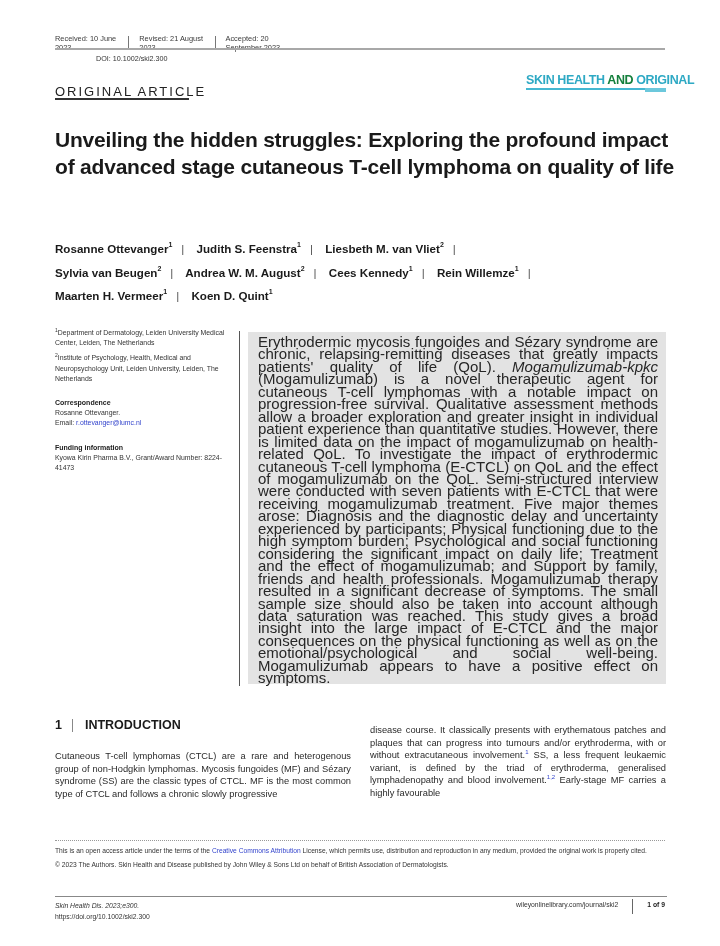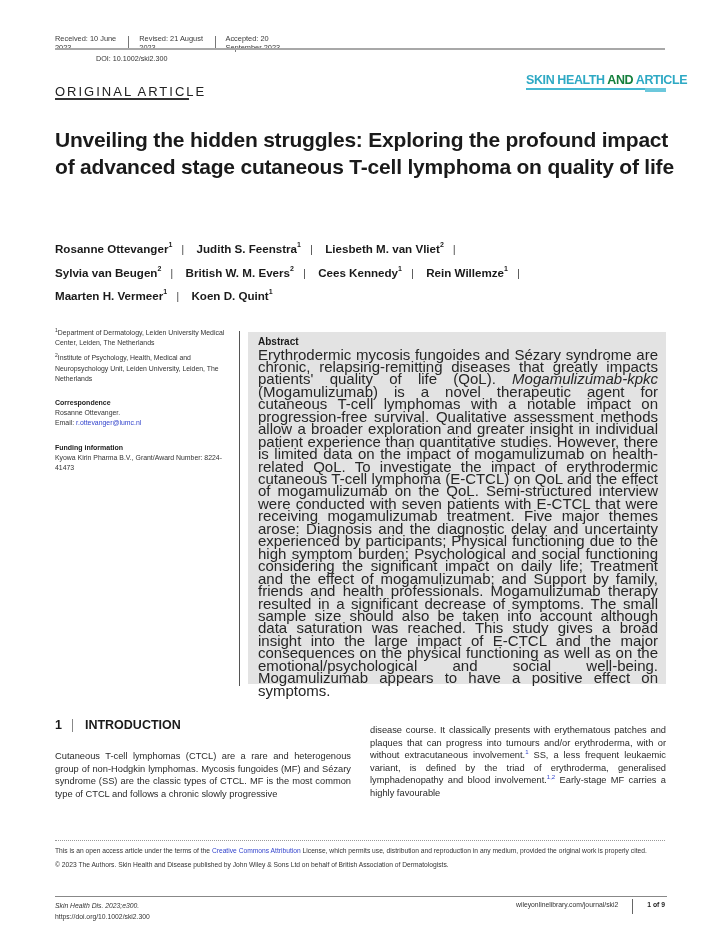--- a/index.html
+++ b/index.html
@@ -105,52 +105,51 @@
   <span class="sep"></span>
   <span>Accepted: 20 September 2023</span>
 </div>
 <div class="dates-rule-long"></div>
 <div class="doi-top">DOI: 10.1002/ski2.300</div>
 
 <div class="article-type">ORIGINAL ARTICLE</div>
 <div class="article-type-rule"></div>
 
 <div class="journal-logo">
-  <span>SKIN HEALTH </span><span class="and">AND</span><span> ARTICLE</span>
+  <span>SKIN HEALTH </span><span class="and">AND</span><span> ORIGINAL</span>
 </div>
 <div class="logo-rule"></div>
 <div class="logo-tag"></div>
 
 <h1 class="title">Unveiling the hidden struggles: Exploring the profound impact of advanced stage cutaneous T-cell lymphoma on quality of life</h1>
 
 <div class="authors">
   <span class="author"><span>Rosanne Ottevanger</span><sup>1</sup></span><span class="author-sep">|</span>
   <span class="author"><span>Judith S. Feenstra</span><sup>1</sup></span><span class="author-sep">|</span>
   <span class="author"><span>Liesbeth M. van Vliet</span><sup>2</sup></span><span class="author-sep">|</span><br>
   <span class="author"><span>Sylvia van Beugen</span><sup>2</sup></span><span class="author-sep">|</span>
-  <span class="author"><span>British W. M. Evers</span><sup>2</sup></span><span class="author-sep">|</span>
+  <span class="author"><span>Andrea W. M. August</span><sup>2</sup></span><span class="author-sep">|</span>
   <span class="author"><span>Cees Kennedy</span><sup>1</sup></span><span class="author-sep">|</span>
   <span class="author"><span>Rein Willemze</span><sup>1</sup></span><span class="author-sep">|</span><br>
   <span class="author"><span>Maarten H. Vermeer</span><sup>1</sup></span><span class="author-sep">|</span>
   <span class="author"><span>Koen D. Quint</span><sup>1</sup></span>
 </div>
 
 <div class="side">
   <div class="affil"><sup>1</sup><span>Department of Dermatology, Leiden University Medical Center, Leiden, The Netherlands</span></div>
   <div class="affil"><sup>2</sup><span>Institute of Psychology, Health, Medical and Neuropsychology Unit, Leiden University, Leiden, The Netherlands</span></div>
   <h4>Correspondence</h4>
   <div>Rosanne Ottevanger.</div>
   <div><span>Email: </span><a class="email-link">r.ottevanger@lumc.nl</a></div>
   <h4>Funding information</h4>
   <div>Kyowa Kirin Pharma B.V., Grant/Award Number: 8224-41473</div>
 </div>
 <div class="side-rule"></div>
 
 <div class="abstract-box">
-  <h3>Abstract</h3>
   <p><span>Erythrodermic mycosis fungoides and Sézary syndrome are chronic, relapsing-remitting diseases that greatly impacts patients' quality of life (QoL). </span><em>Mogamulizumab-kpkc</em><span> (Mogamulizumab) is a novel therapeutic agent for cutaneous T-cell lymphomas with a notable impact on progression-free survival. Qualitative assessment methods allow a broader exploration and greater insight in individual patient experience than quantitative studies. However, there is limited data on the impact of mogamulizumab on health-related QoL. To investigate the impact of erythrodermic cutaneous T-cell lymphoma (E-CTCL) on QoL and the effect of mogamulizumab on the QoL. Semi-structured interview were conducted with seven patients with E-CTCL that were receiving mogamulizumab treatment. Five major themes arose: Diagnosis and the diagnostic delay and uncertainty experienced by participants; Physical functioning due to the high symptom burden; Psy­chological and social functioning considering the significant impact on daily life; Treatment and the effect of mogamulizumab; and Support by family, friends and health professionals. Mogamulizumab therapy resulted in a significant decrease of symptoms. The small sample size should also be taken into account although data saturation was reached. This study gives a broad insight into the large impact of E-CTCL and the major consequences on the physical functioning as well as on the emotional/psychological and social well-being. Mogamulizumab appears to have a positive effect on symptoms.</span></p>
 </div>
 
 <div class="intro-heading">
   <span>1</span>
   <span class="bar"></span>
   <span>INTRODUCTION</span>
 </div>
 <div class="col col-left">Cutaneous T-cell lymphomas (CTCL) are a rare and heterogenous group of non-Hodgkin lymphomas. Mycosis fungoides (MF) and Sézary syndrome (SS) are the classic types of CTCL. MF is the most common type of CTCL and follows a chronic slowly progressive</div>
 <div class="col col-right">

